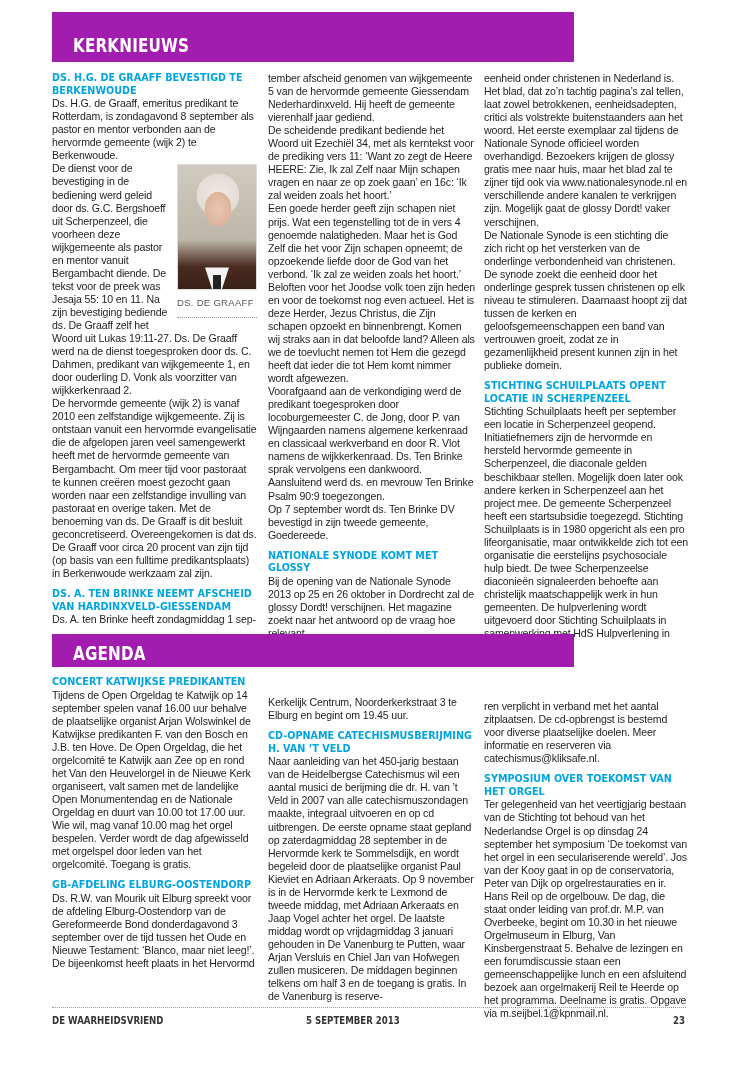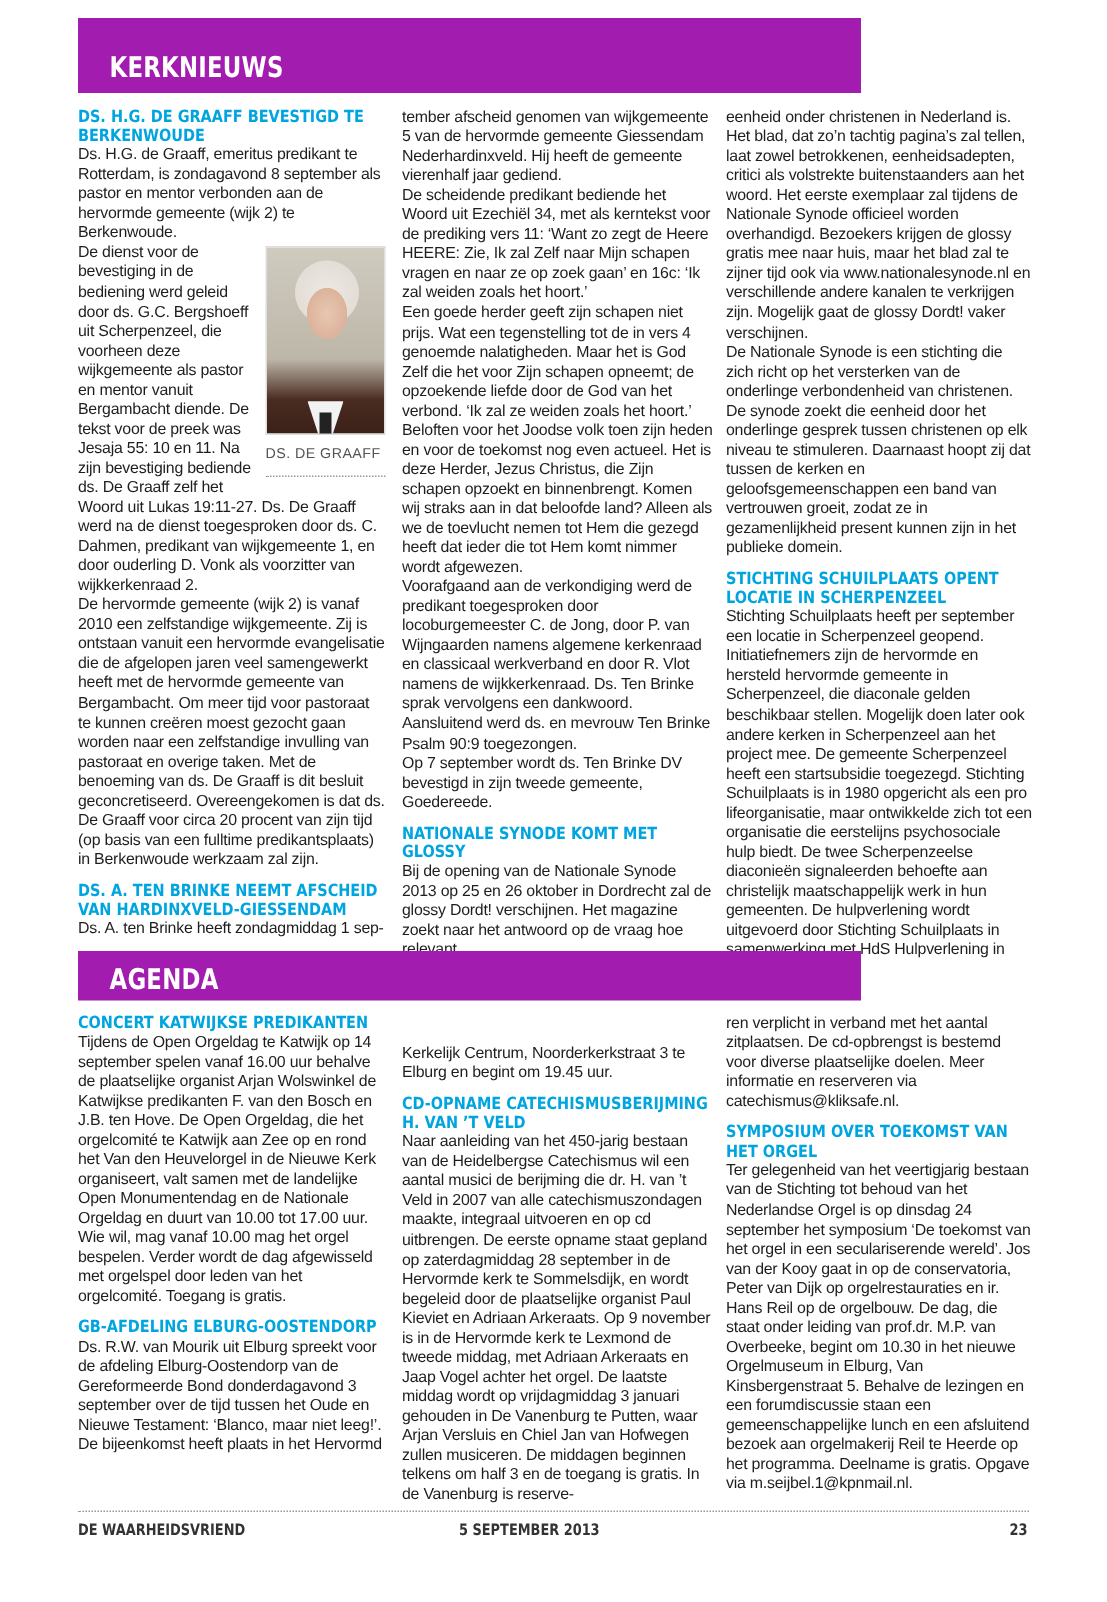--- a/index.html
+++ b/index.html
@@ -88,21 +88,21 @@
   <p>Ds. R.W. van Mourik uit Elburg spreekt voor de afdeling Elburg-Oostendorp van de Gereformeerde Bond donderdagavond 3 september over de tijd tussen het Oude en Nieuwe Testament: ‘Blanco, maar niet leeg!’. De bijeenkomst heeft plaats in het Hervormd</p>
 </div>
 
 <div class="col" style="left:268px; top:676px; width:208px;margin-top:20px;">
   <p>Kerkelijk Centrum, Noorderkerkstraat 3 te Elburg en begint om 19.45 uur.</p>
   <div class="gap"></div>
   <p class="hd">CD-OPNAME CATECHISMUSBERIJMING H. VAN ’T VELD</p>
   <p>Naar aanleiding van het 450-jarig bestaan van de Heidelbergse Catechismus wil een aantal musici de berijming die dr. H. van ’t Veld in 2007 van alle catechismuszondagen maakte, integraal uitvoeren en op cd uitbrengen. De eerste opname staat gepland op zaterdagmiddag 28 september in de Hervormde kerk te Sommelsdijk, en wordt begeleid door de plaatselijke organist Paul Kieviet en Adriaan Arkeraats. Op 9 november is in de Hervormde kerk te Lexmond de tweede middag, met Adriaan Arkeraats en Jaap Vogel achter het orgel. De laatste middag wordt op vrijdagmiddag 3 januari gehouden in De Vanenburg te Putten, waar Arjan Versluis en Chiel Jan van Hofwegen zullen musiceren. De middagen beginnen telkens om half 3 en de toegang is gratis. In de Vanenburg is reserve-</p>
 </div>
 
-<div class="col" style="left:484px; top:676px; width:204px;">
+<div class="col" style="left:484px; top:700px; width:204px;">
   <p>ren verplicht in verband met het aantal zitplaatsen. De cd-opbrengst is bestemd voor diverse plaatselijke doelen. Meer informatie en reserveren via catechismus@kliksafe.nl.</p>
   <div class="gap"></div>
   <p class="hd">SYMPOSIUM OVER TOEKOMST VAN HET ORGEL</p>
   <p>Ter gelegenheid van het veertigjarig bestaan van de Stichting tot behoud van het Nederlandse Orgel is op dinsdag 24 september het symposium ‘De toekomst van het orgel in een seculariserende wereld’. Jos van der Kooy gaat in op de conservatoria, Peter van Dijk op orgelrestauraties en ir. Hans Reil op de orgelbouw. De dag, die staat onder leiding van prof.dr. M.P. van Overbeeke, begint om 10.30 in het nieuwe Orgelmuseum in Elburg, Van Kinsbergenstraat 5. Behalve de lezingen en een forumdiscussie staan een gemeenschappelijke lunch en een afsluitend bezoek aan orgelmakerij Reil te Heerde op het programma. Deelname is gratis. Opgave via m.seijbel.1@kpnmail.nl.</p>
 </div>
 
 <div class="footer-line"></div>
 <div class="footer" style="left:52px;">DE WAARHEIDSVRIEND</div>
 <div class="footer" style="left:306px;">5 SEPTEMBER 2013</div>
 <div class="footer" style="left:673px;">23</div>

